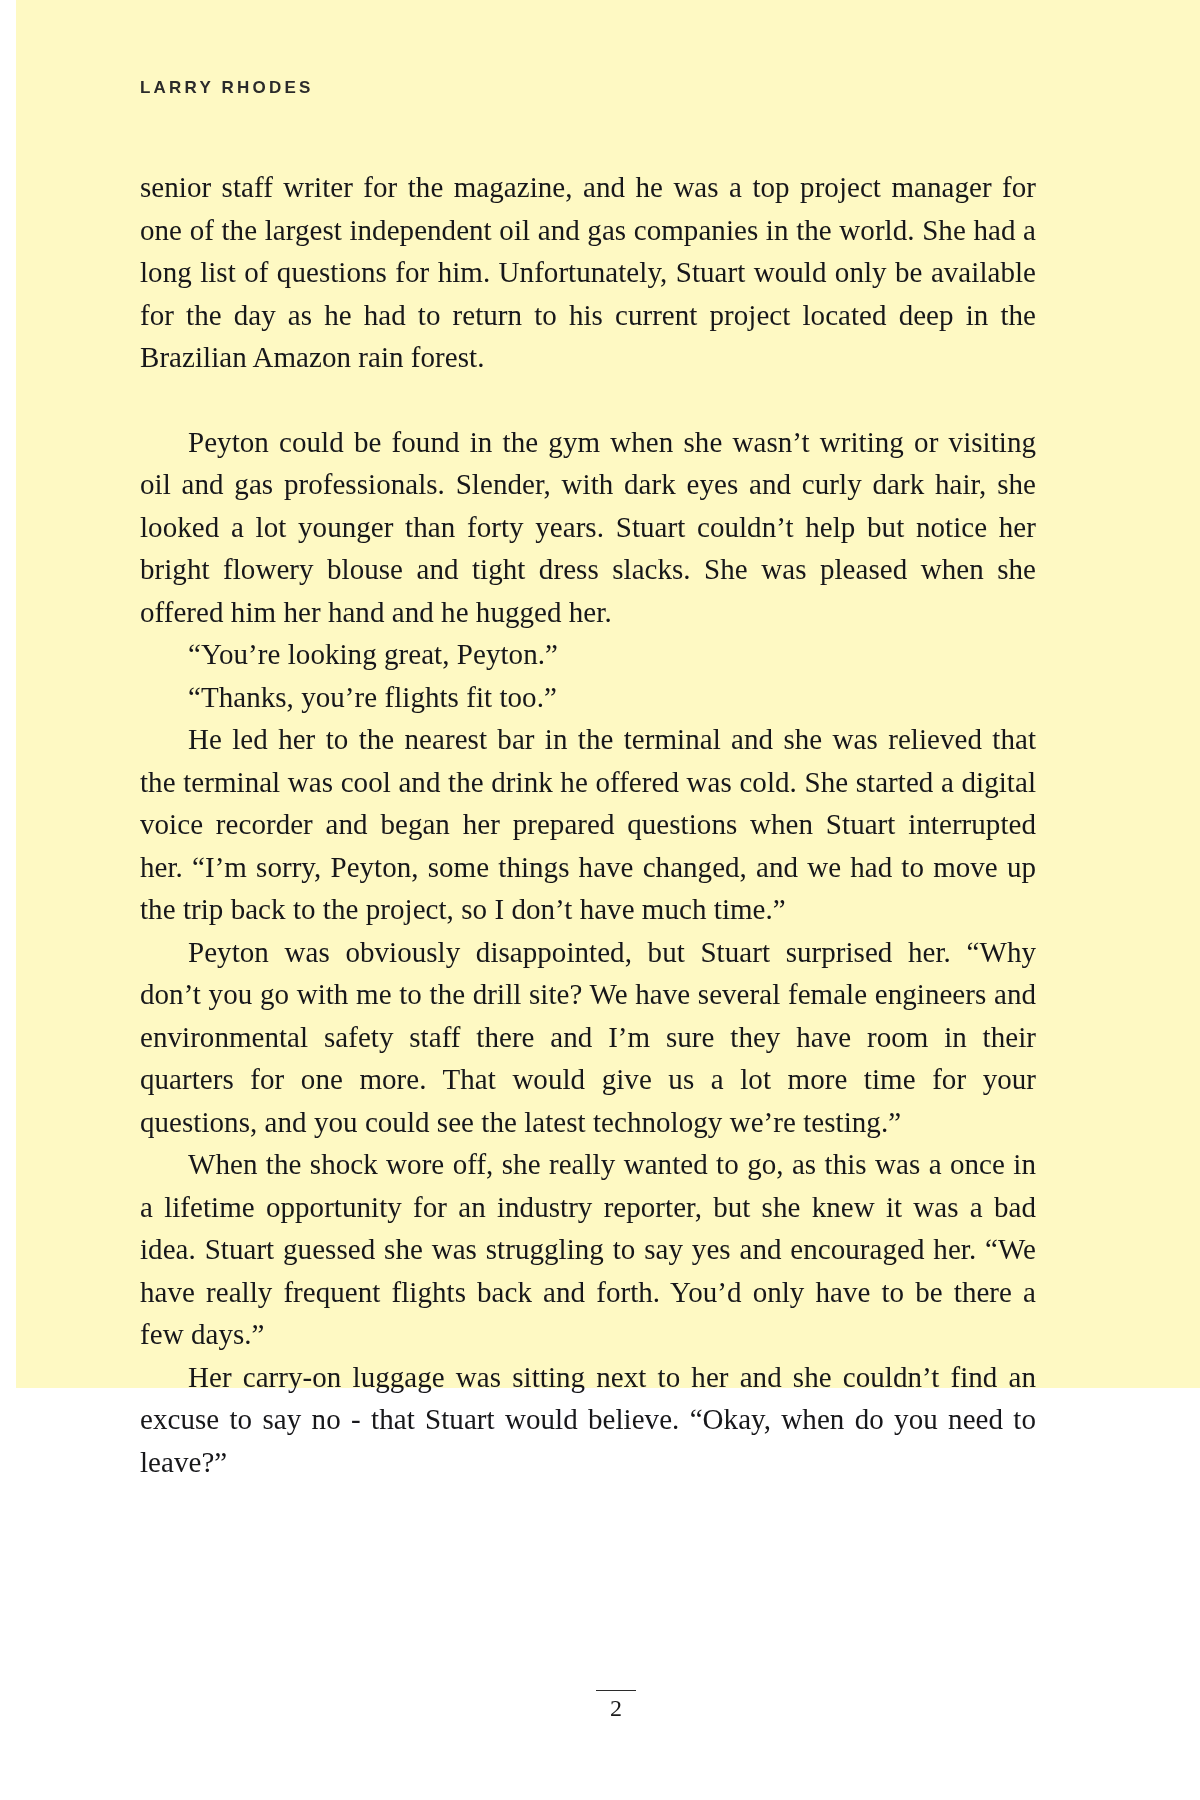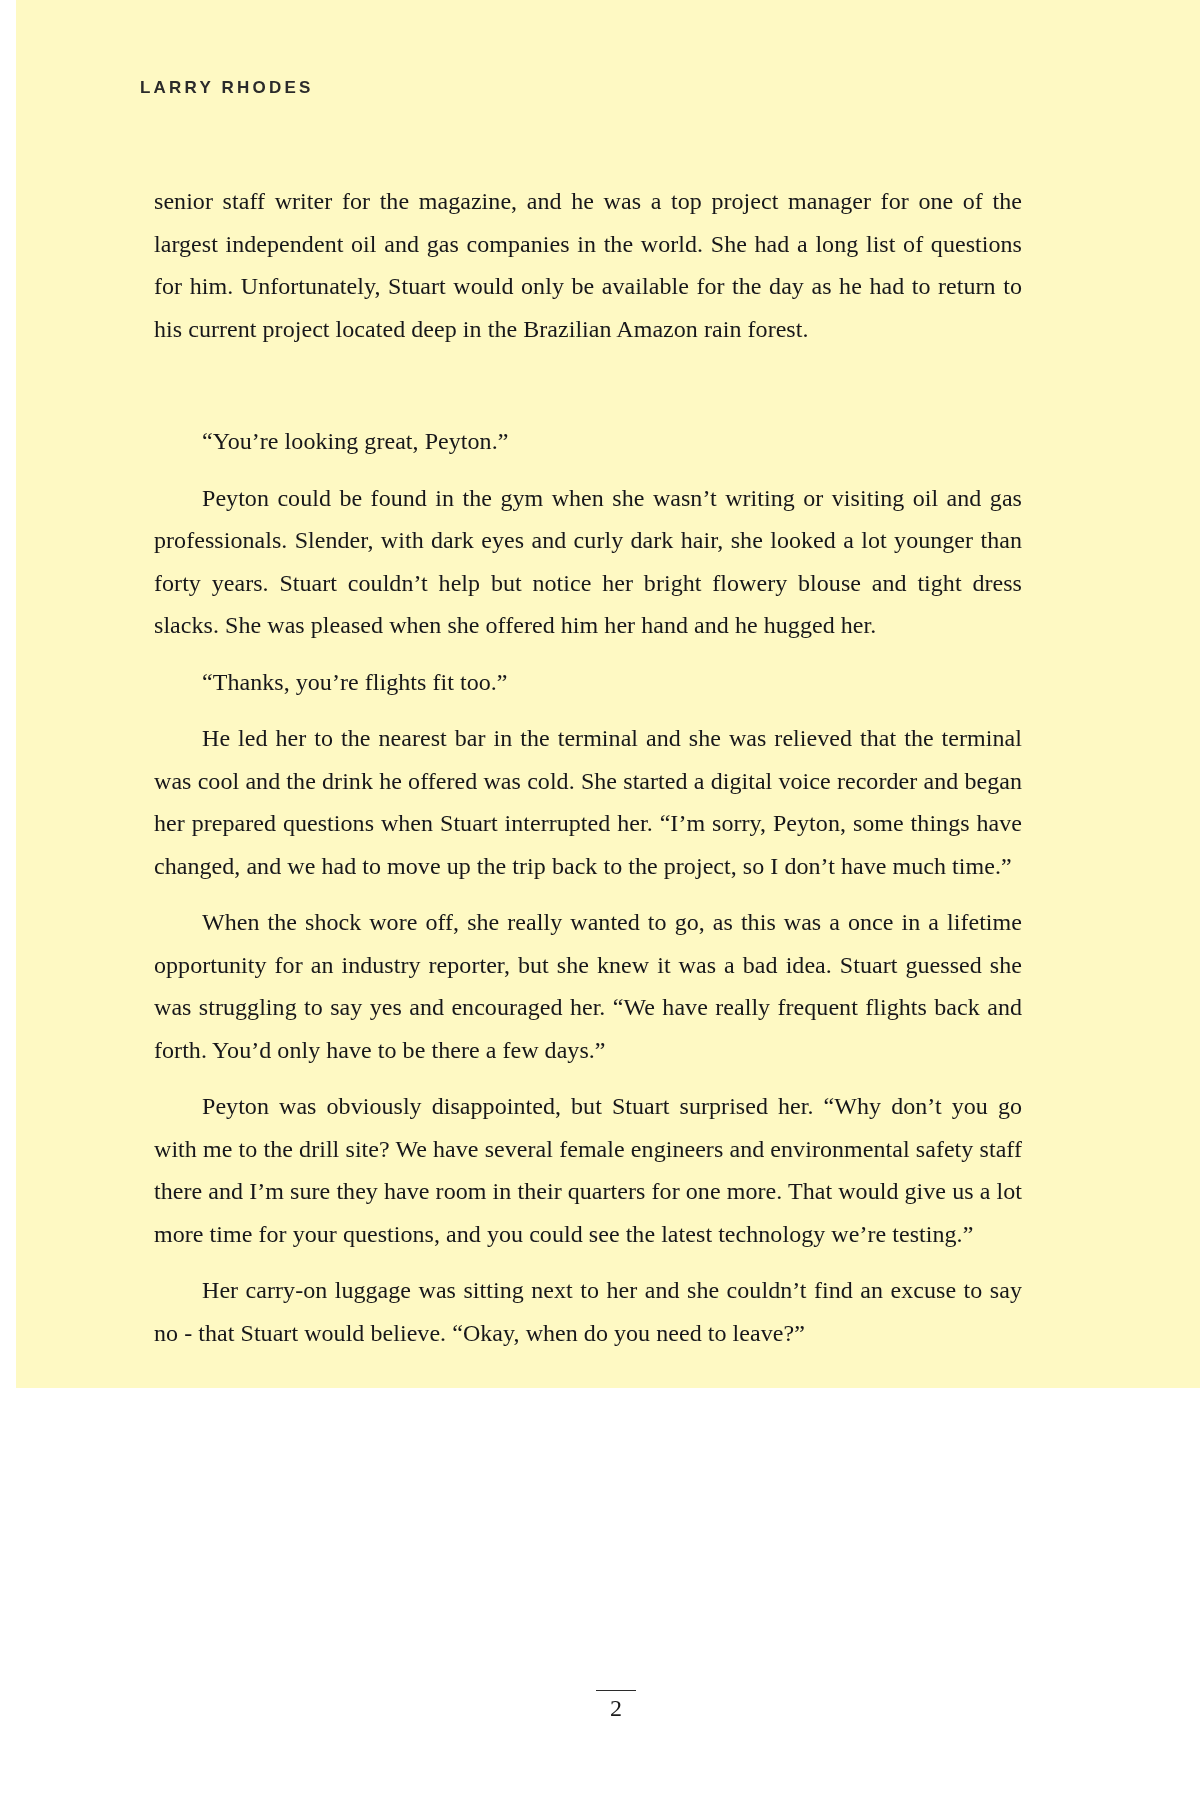--- a/index.html
+++ b/index.html
@@ -33,22 +33,22 @@
     font-weight: 600;
     color: #2b2b2b;
   }
   .textblock {
     position: absolute;
     left: 124px;
     top: 166px;
     width: 896px;
   }
   .para {
-    margin: 14px;
-    font-size: 24px;
+    margin: 0;
+    font-size: 29px;
     line-height: 42.5px;
     text-align: justify;
     text-justify: inter-word;
     color: #17171a;
     letter-spacing: 0.05px;
     font-family: Liberation Serif, serif;
   }
   .para.indent {
     text-indent: 48px;
   }
@@ -83,32 +83,32 @@
 <div class="page">
 
   <div class="running-head">LARRY RHODES</div>
 
   <div class="textblock">
 
     <p class="para continued">senior staff writer for the magazine, and he was a top project manager for one of the largest independent oil and gas companies in the world. She had a long list of questions for him. Unfortunately, Stuart would only be available for the day as he had to return to his current project located deep in the Brazilian Amazon rain forest.</p>
 
     <div class="gap"></div>
 
+    <p class="para indent">Peyton could be found in the gym when she wasn’t writing or visiting oil and gas professionals. Slender, with dark eyes and curly dark hair, she looked a lot younger than forty years. Stuart couldn’t help but notice her bright flowery blouse and tight dress slacks. She was pleased when she offered him her hand and he hugged her.</p>
+
     <p class="para indent">“You’re looking great, Peyton.”</p>
-
-    <p class="para indent">Peyton could be found in the gym when she wasn’t writing or visiting oil and gas professionals. Slender, with dark eyes and curly dark hair, she looked a lot younger than forty years. Stuart couldn’t help but notice her bright flowery blouse and tight dress slacks. She was pleased when she offered him her hand and he hugged her.</p>
 
     <p class="para indent">“Thanks, you’re flights fit too.”</p>
 
 
     <p class="para indent">He led her to the nearest bar in the terminal and she was relieved that the terminal was cool and the drink he offered was cold. She started a digital voice recorder and began her prepared questions when Stuart interrupted her. “I’m sorry, Peyton, some things have changed, and we had to move up the trip back to the project, so I don’t have much time.”</p>
 
+    <p class="para indent">Peyton was obviously disappointed, but Stuart surprised her. “Why don’t you go with me to the drill site? We have several female engineers and environmental safety staff there and I’m sure they have room in their quarters for one more. That would give us a lot more time for your questions, and you could see the latest technology we’re testing.”</p>
+
     <p class="para indent">When the shock wore off, she really wanted to go, as this was a once in a lifetime opportunity for an industry reporter, but she knew it was a bad idea. Stuart guessed she was struggling to say yes and encouraged her. “We have really frequent flights back and forth. You’d only have to be there a few days.”</p>
-
-    <p class="para indent">Peyton was obviously disappointed, but Stuart surprised her. “Why don’t you go with me to the drill site? We have several female engineers and environmental safety staff there and I’m sure they have room in their quarters for one more. That would give us a lot more time for your questions, and you could see the latest technology we’re testing.”</p>
 
     <p class="para indent">Her carry-on luggage was sitting next to her and she couldn’t find an excuse to say no - that Stuart would believe. “Okay, when do you need to leave?”</p>
 
 
   </div>
 
   <div class="folio">
     <div class="folio-rule"></div>
     <div class="folio-num">2</div>
   </div>

